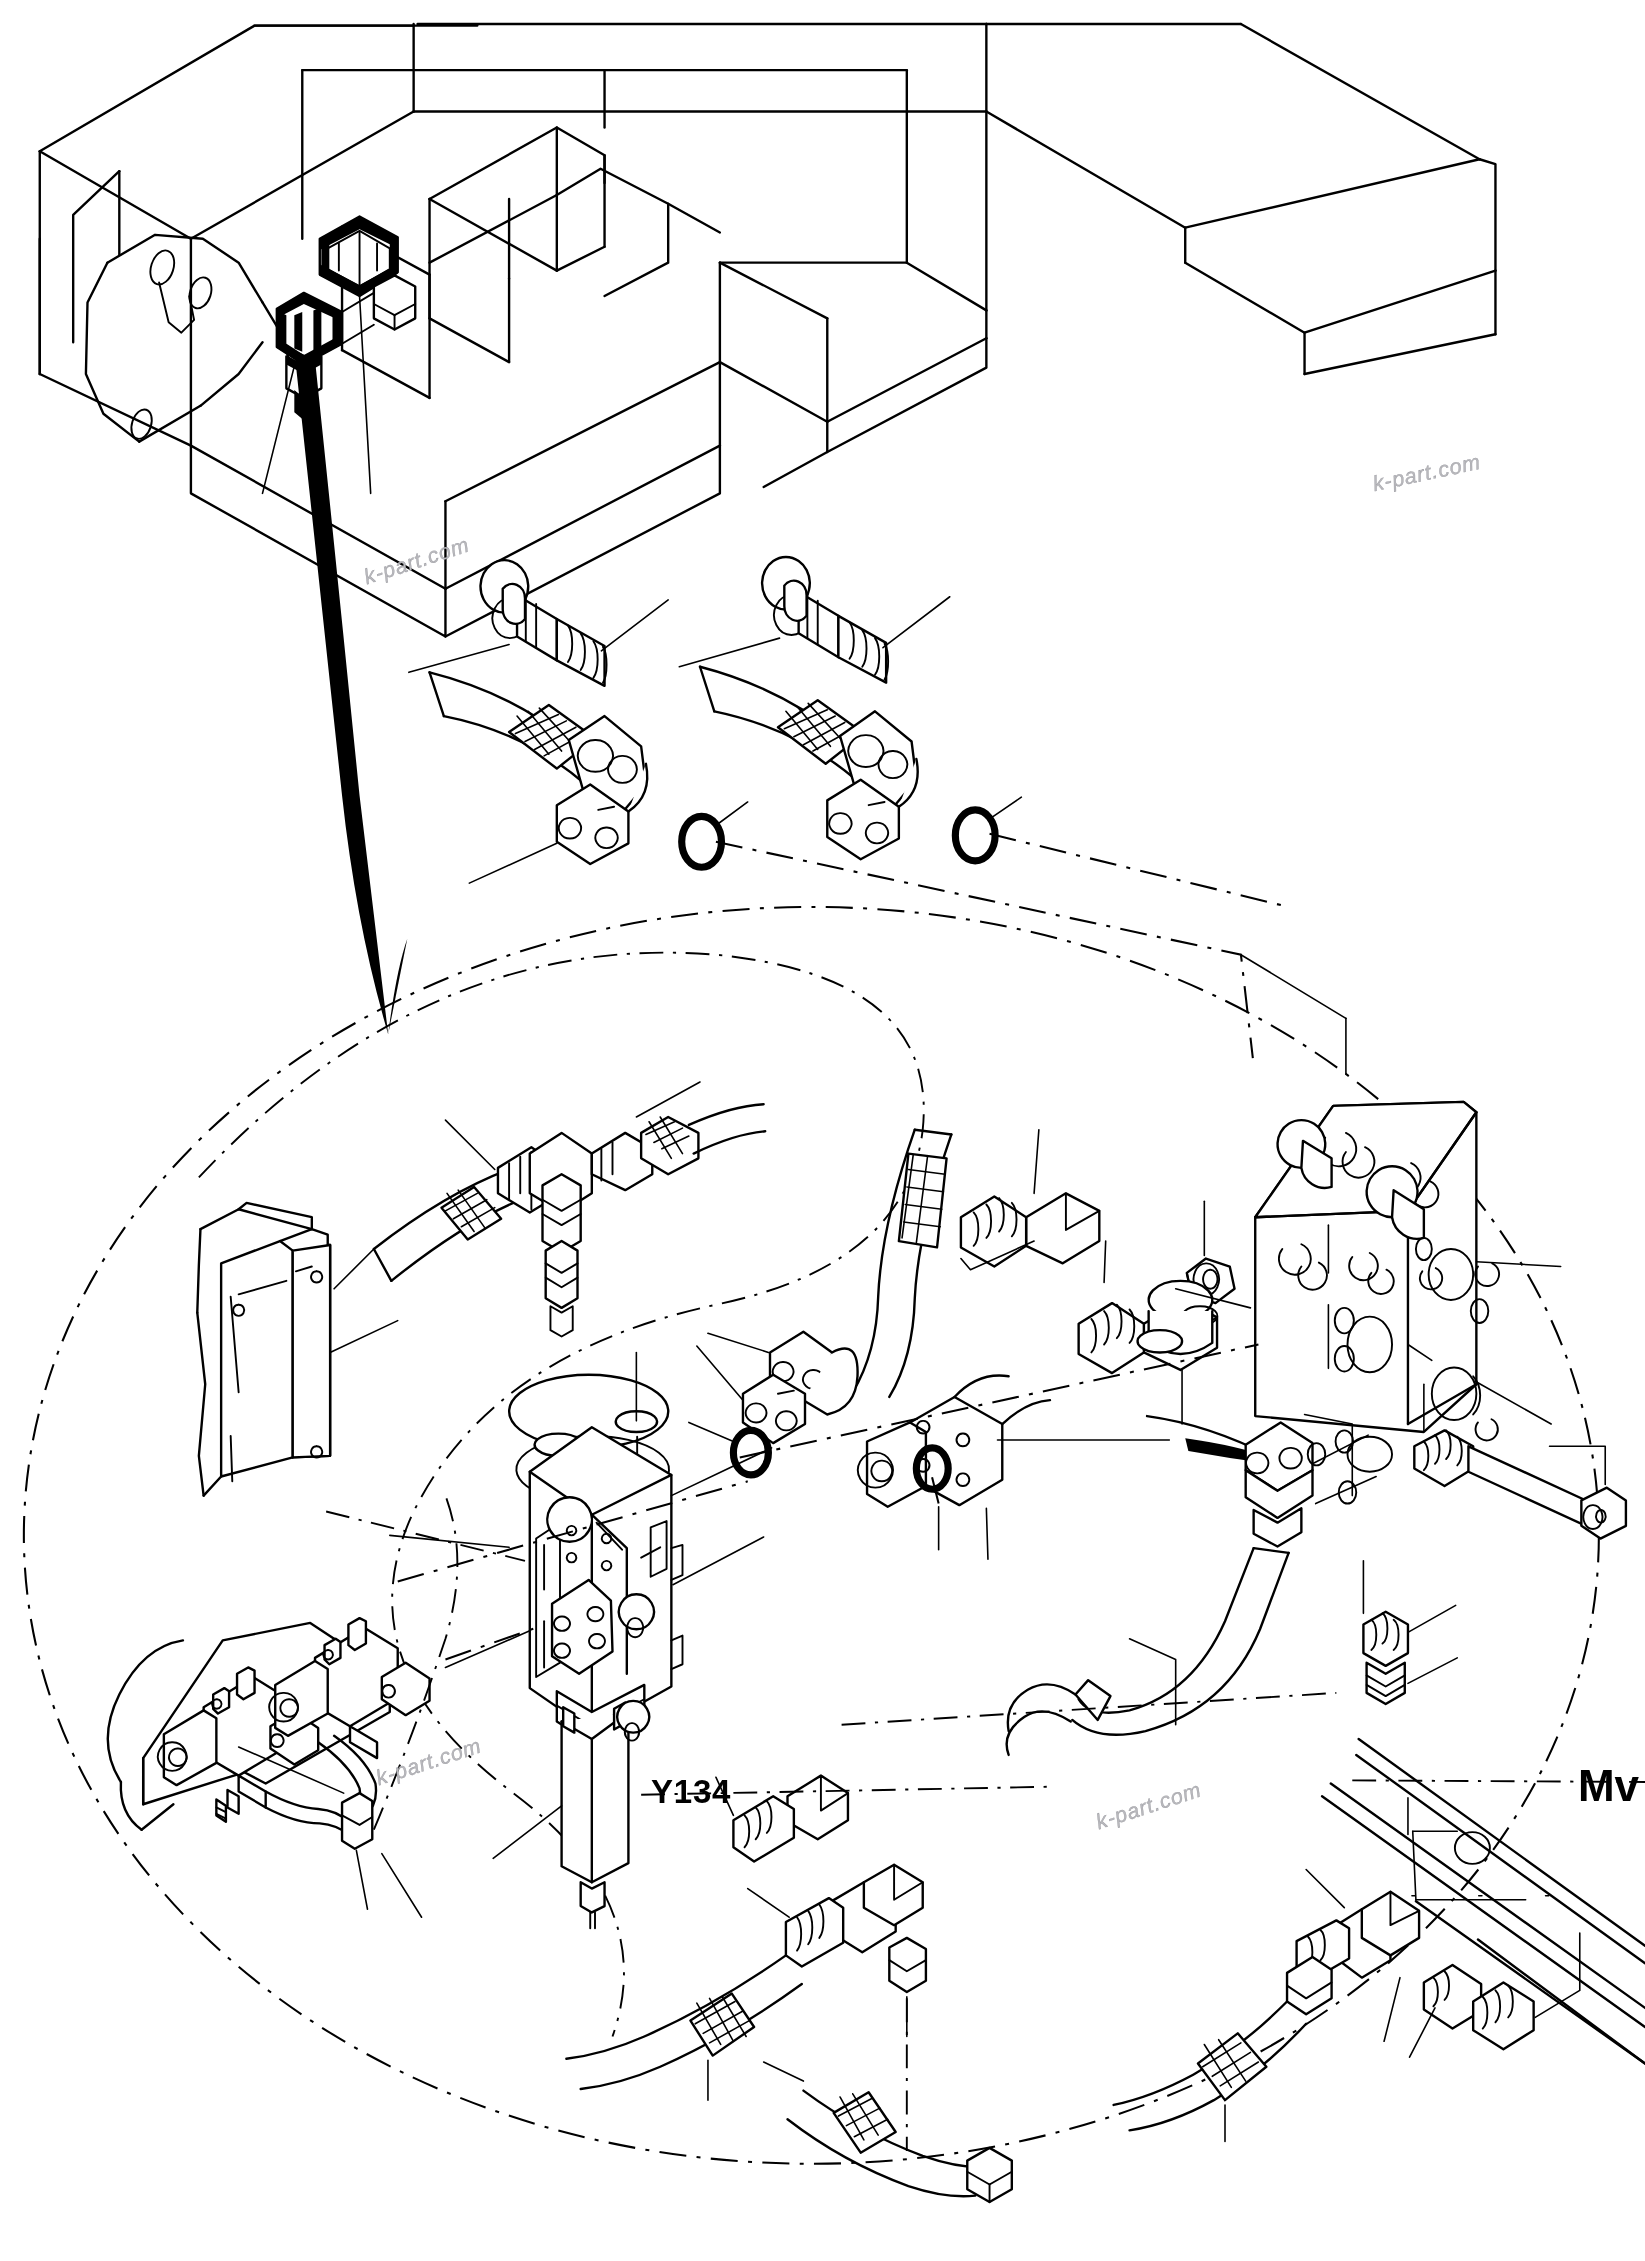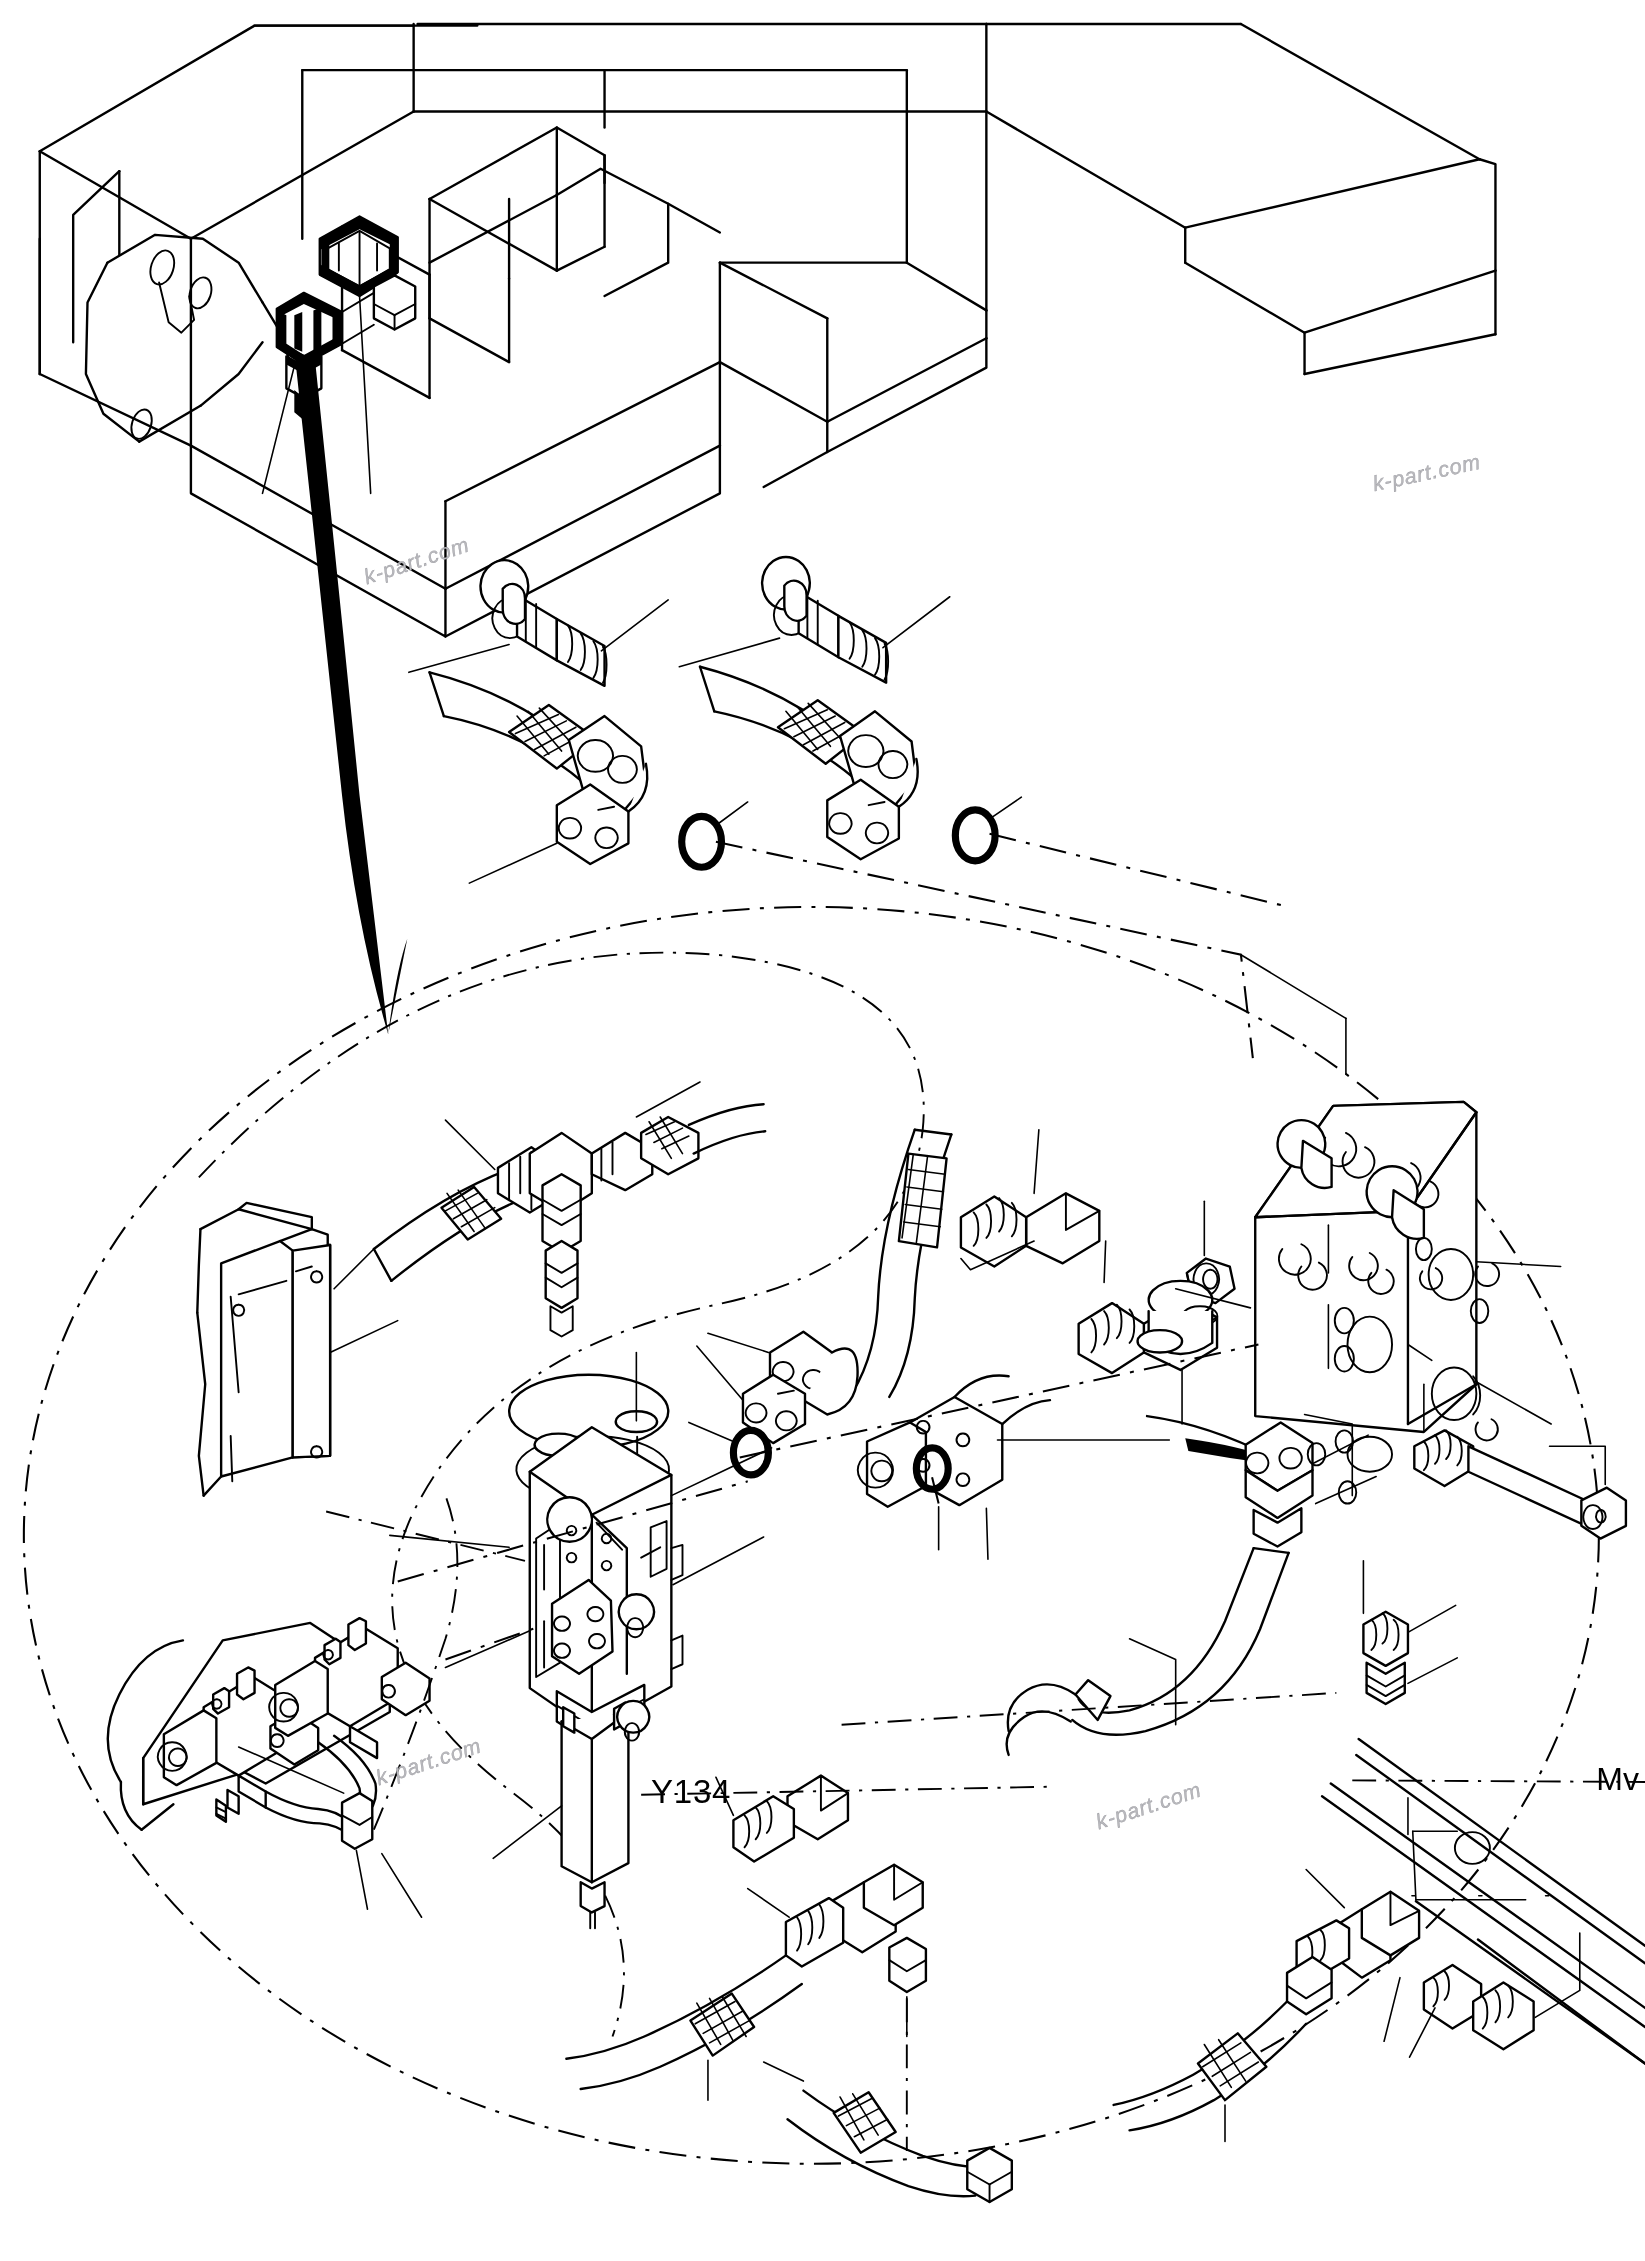--- a/index.html
+++ b/index.html
@@ -39,24 +39,24 @@
   .dashdot-lite {
     fill: none; stroke: #000; stroke-width: 2.4;
     stroke-dasharray: 30 12 4 12;
     stroke-linecap: butt;
   }
   .lbl {
     position: absolute;
     font-family: "Liberation Sans", sans-serif;
     color: #000;
     white-space: nowrap;
-    font-weight: 400;
+    font-weight: 700;
   }
   .lbl-y134 { font-size: 33px; letter-spacing: 0.8px; }
-  .lbl-mv  { font-size: 32px; letter-spacing: 0px; }
+  .lbl-mv  { font-size: 44px; letter-spacing: 0px; }
   .wm {
     position: absolute;
     font-family: "Liberation Sans", sans-serif;
     font-style: italic;
     font-size: 21.5px;
     color: #b9b9bd;
     white-space: nowrap;
     letter-spacing: 0.8px;
     -webkit-text-stroke: 0.3px #8f8f96;
   }

